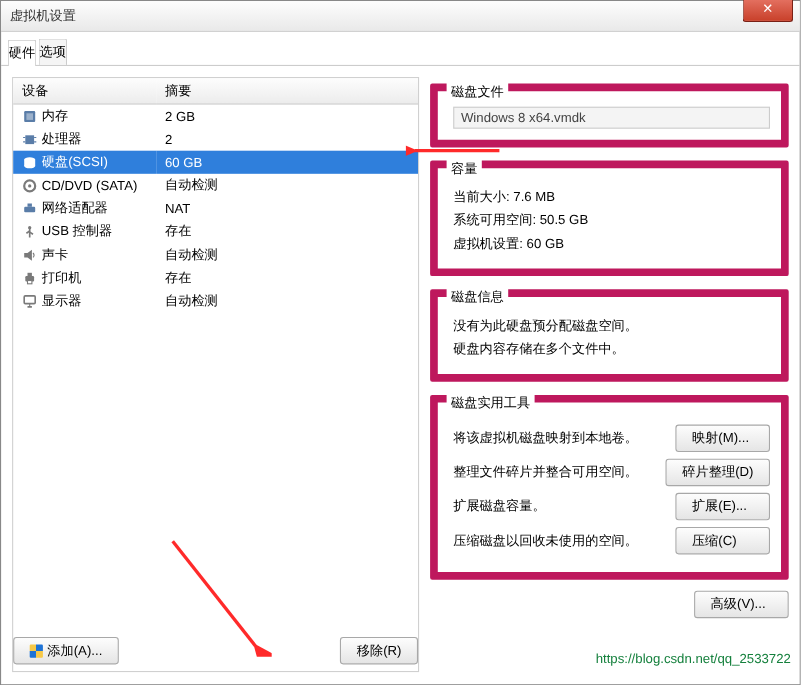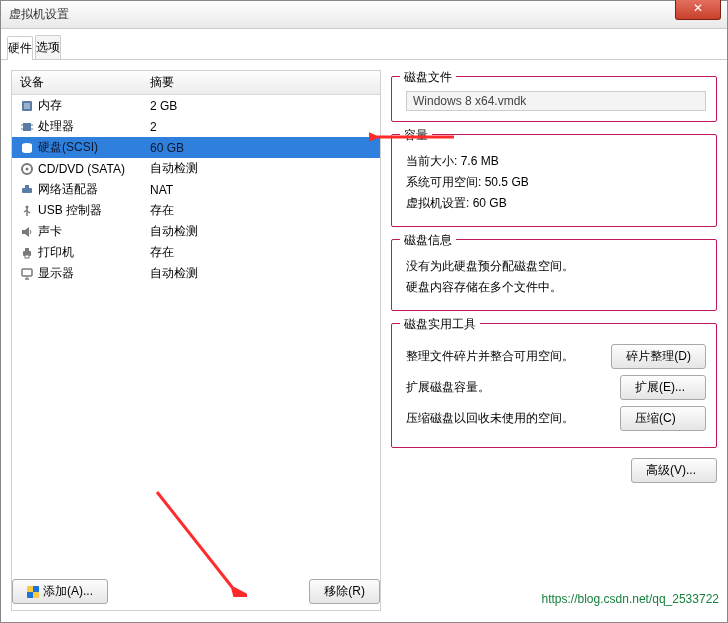--- a/index.html
+++ b/index.html
@@ -11,28 +11,28 @@
 .tabs { display: flex; padding: 6px 6px 0 6px; border-bottom: 1px solid #ccc; }
 .tab { padding: 3px 0; border: 1px solid #ccc; border-bottom: none; background: #f5f5f5; font-size: 12px; border-radius: 2px 2px 0 0; margin-right: 2px; }
 .tab.active { background: #fff; position: relative; top: 1px; }
 .content { display: flex; padding: 10px; gap: 10px; height: calc(100% - 60px); }
 .left-panel { width: 370px; border: 1px solid #d0d0d0; display: flex; flex-direction: column; position: relative; }
 .dev-table { width: 100%; border-collapse: collapse; }
 .dev-table th { text-align: left; font-weight: normal; padding: 3px 8px; background: linear-gradient(#fdfdfd,#ececec); border-bottom: 1px solid #d8d8d8; font-size: 12px; }
 .dev-table th:first-child { width: 130px; }
 .dev-table td { padding: 2px 8px; font-size: 12px; white-space: nowrap; }
 .dev-row { height: 18px; }
-.dev-row.selected td { background: #2f7fdc; color: #0f172a; }
+.dev-row.selected td { background: #2f7fdc; color: #ffffff; }
 .dev-row .dev-cell { display: flex; align-items: center; gap: 4px; }
 .dev-icon { width: 14px; height: 14px; display: inline-block; }
 .left-buttons { position: absolute; bottom: 6px; width: 100%; display: flex; justify-content: space-between; gap: 10px; }
 .btn { padding: 3px 14px; background: linear-gradient(#fdfdfd,#e5e5e5); border: 1px solid #a8a8a8; border-radius: 3px; font-size: 12px; cursor: pointer; display: inline-flex; align-items: center; gap: 4px; }
 .shield { width: 12px; height: 12px; background: conic-gradient(#1e73d6 0 90deg, #f7c948 90deg 180deg, #1e73d6 180deg 270deg, #f7c948 270deg 360deg); border-radius: 1px; display: inline-block; }
 .right-panel { flex: 1; display: flex; flex-direction: column; gap: 6px; }
-.group { border: 1px solid #be185d; border-radius: 2px; position: relative; padding: 14px 10px 10px 14px; margin-top: 6px; }
+.group { border: 7px solid #be185d; border-radius: 2px; position: relative; padding: 14px 10px 10px 14px; margin-top: 6px; }
 .group-title { position: absolute; top: -8px; left: 8px; background: #fff; padding: 0 4px; font-size: 12px; }
 .diskfile { width: 100%; padding: 2px 6px; background: #f4f4f4; border: 1px solid #ccc; font-size: 12px; color:#444; }
 .grid-row { display: flex; justify-content: space-between; align-items: center; margin: 6px 0; gap: 8px; }
 .label { font-size: 12px; }
 .kv { font-size: 12px; margin: 4px 0; }
 .adv-row { display: flex; justify-content: flex-end; padding: 4px 0 0 0; }
 .arrow-red { position: absolute; pointer-events: none; }
 .arrow1 { left: 368px; top: 126px; }
 .arrow2 { left: 146px; top: 486px; }
 .arrow-line { stroke: #ff2a2a; stroke-width: 3; fill: none; }
@@ -204,20 +204,24 @@
       </div>
 
       <div class="group">
         <span class="group-title">磁盘信息</span>
         <div class="kv">没有为此硬盘预分配磁盘空间。</div>
         <div class="kv">硬盘内容存储在多个文件中。</div>
       </div>
 
       <div class="group">
         <span class="group-title">磁盘实用工具</span>
+        <div class="grid-row">
+            <span class="label">将该虚拟机磁盘映射到本地卷。</span>
+            <button class="btn btn-sm">映射(M)...</button>
+          </div>
         <div class="grid-row">
             <span class="label">整理文件碎片并整合可用空间。</span>
             <button class="btn btn-sm">碎片整理(D)</button>
           </div>
         <div class="grid-row">
             <span class="label">扩展磁盘容量。</span>
             <button class="btn btn-sm">扩展(E)...</button>
           </div>
         <div class="grid-row">
             <span class="label">压缩磁盘以回收未使用的空间。</span>

